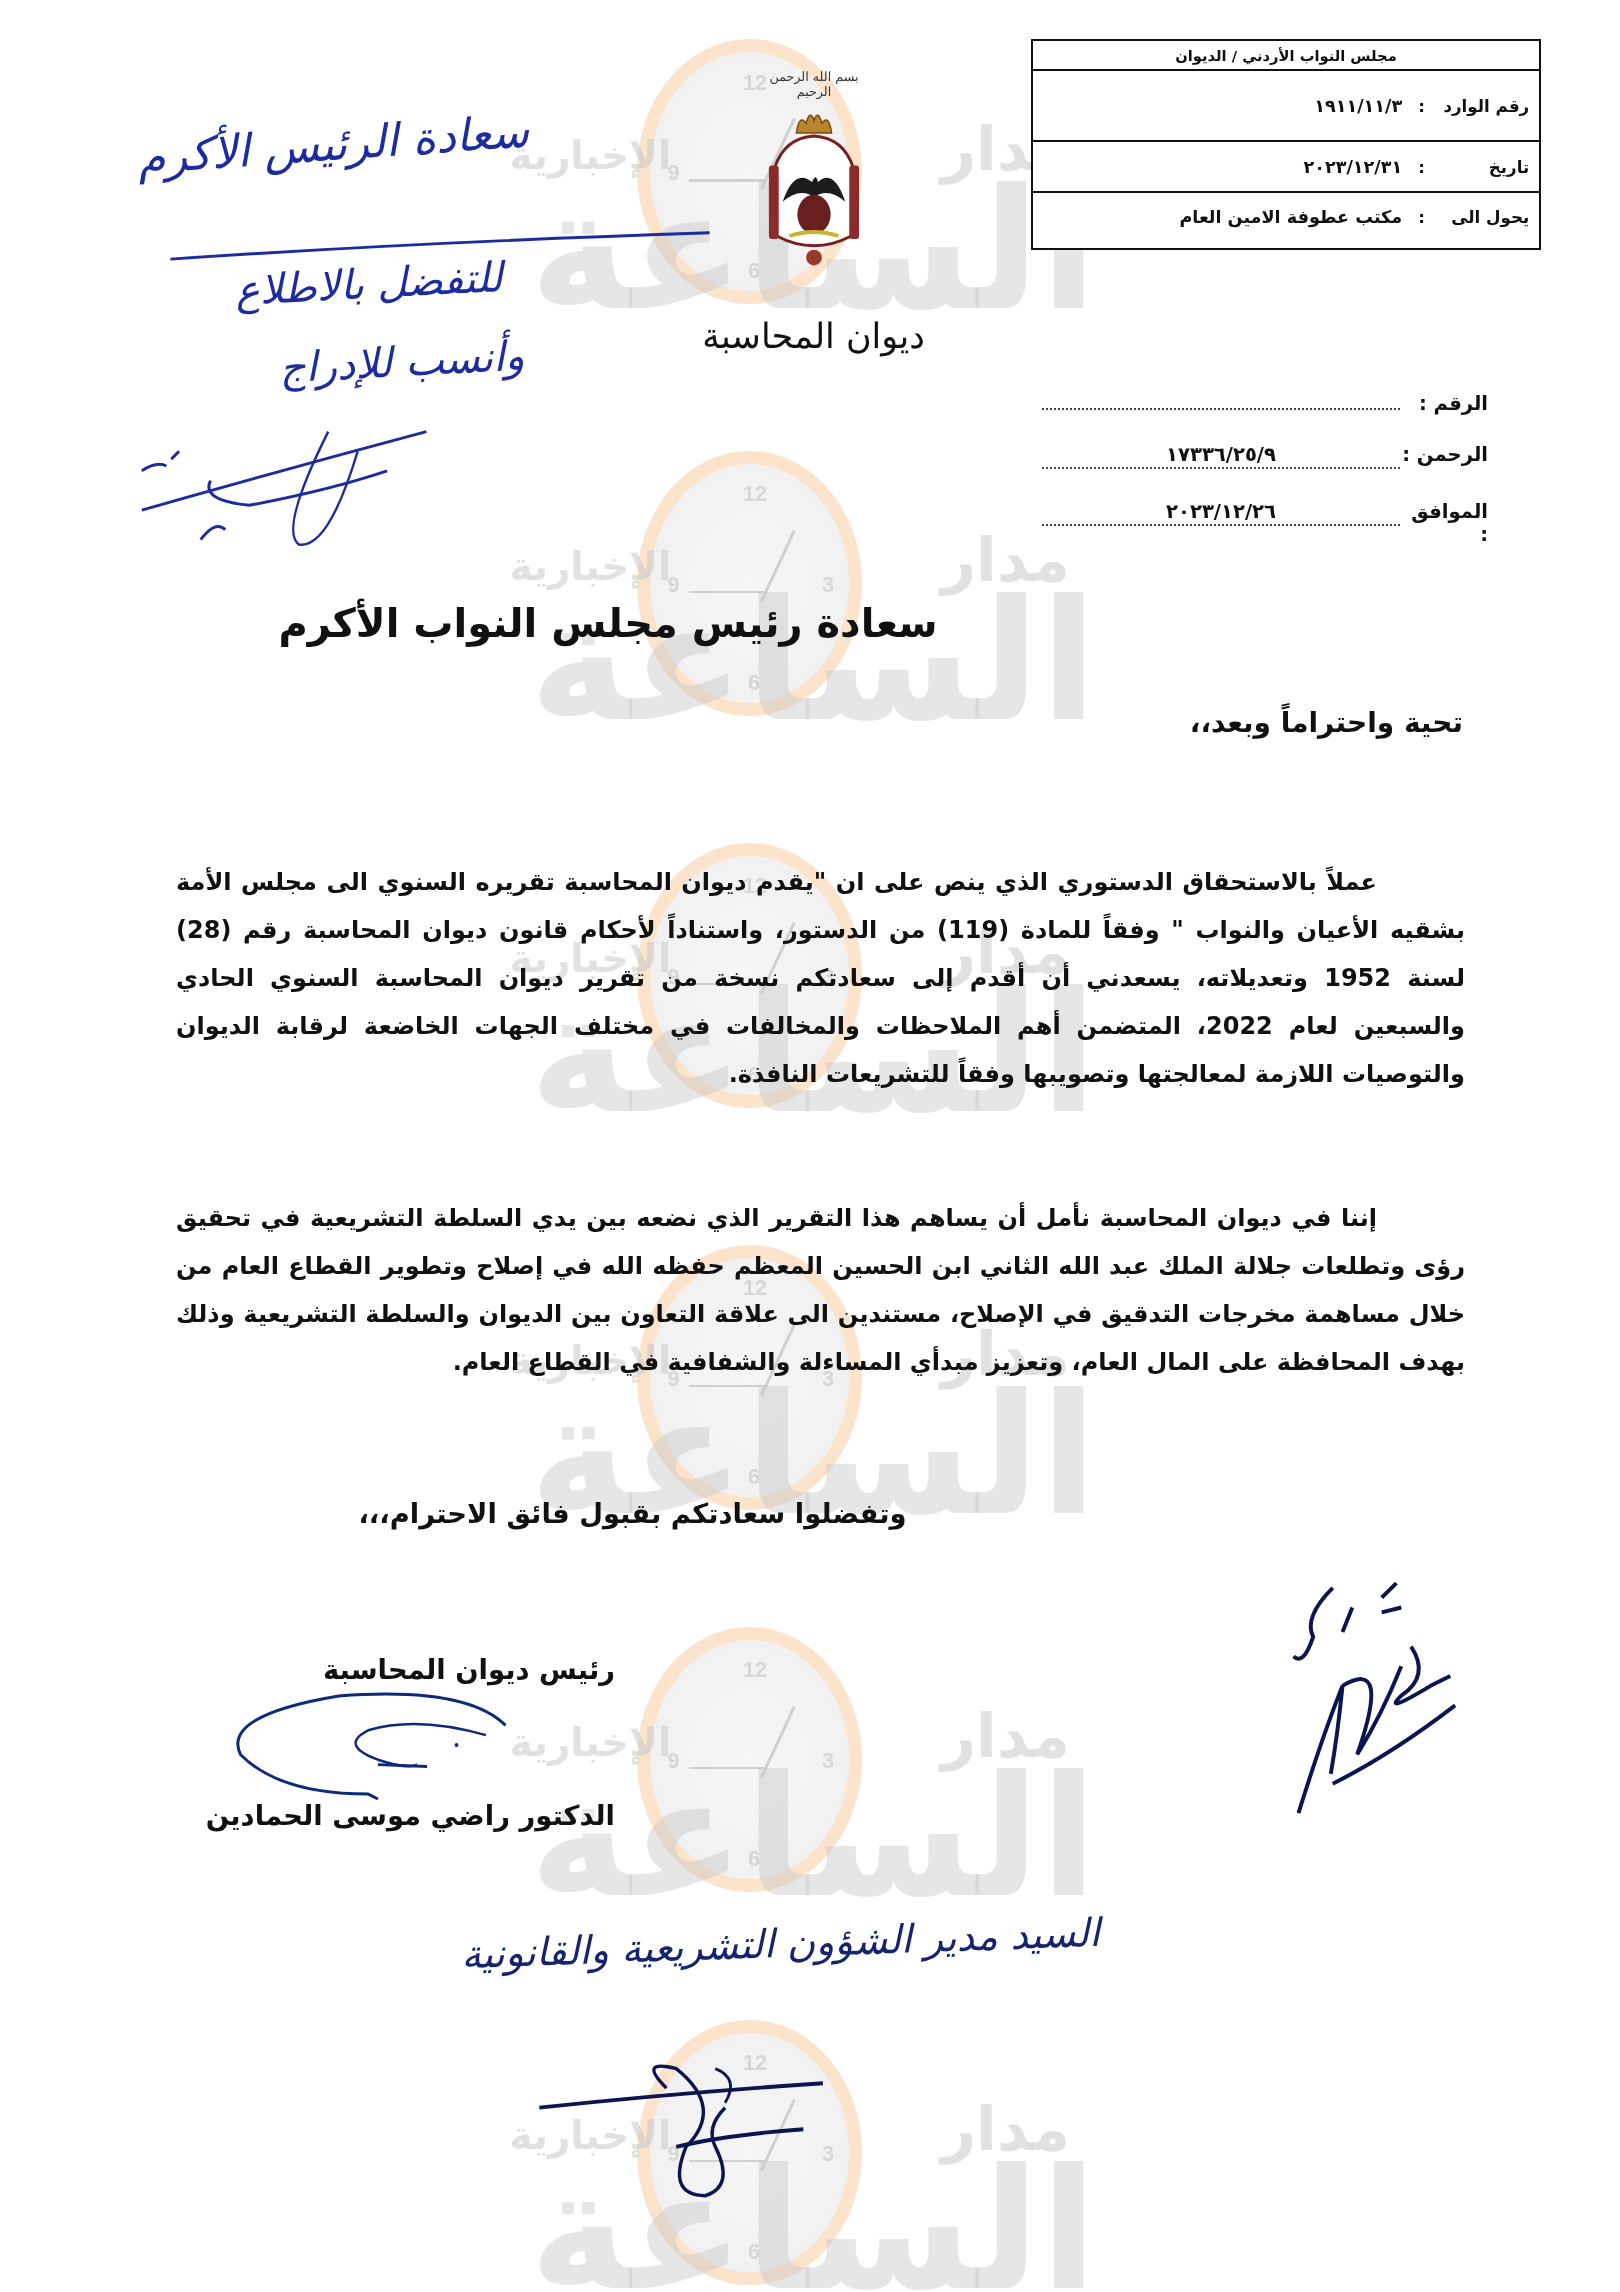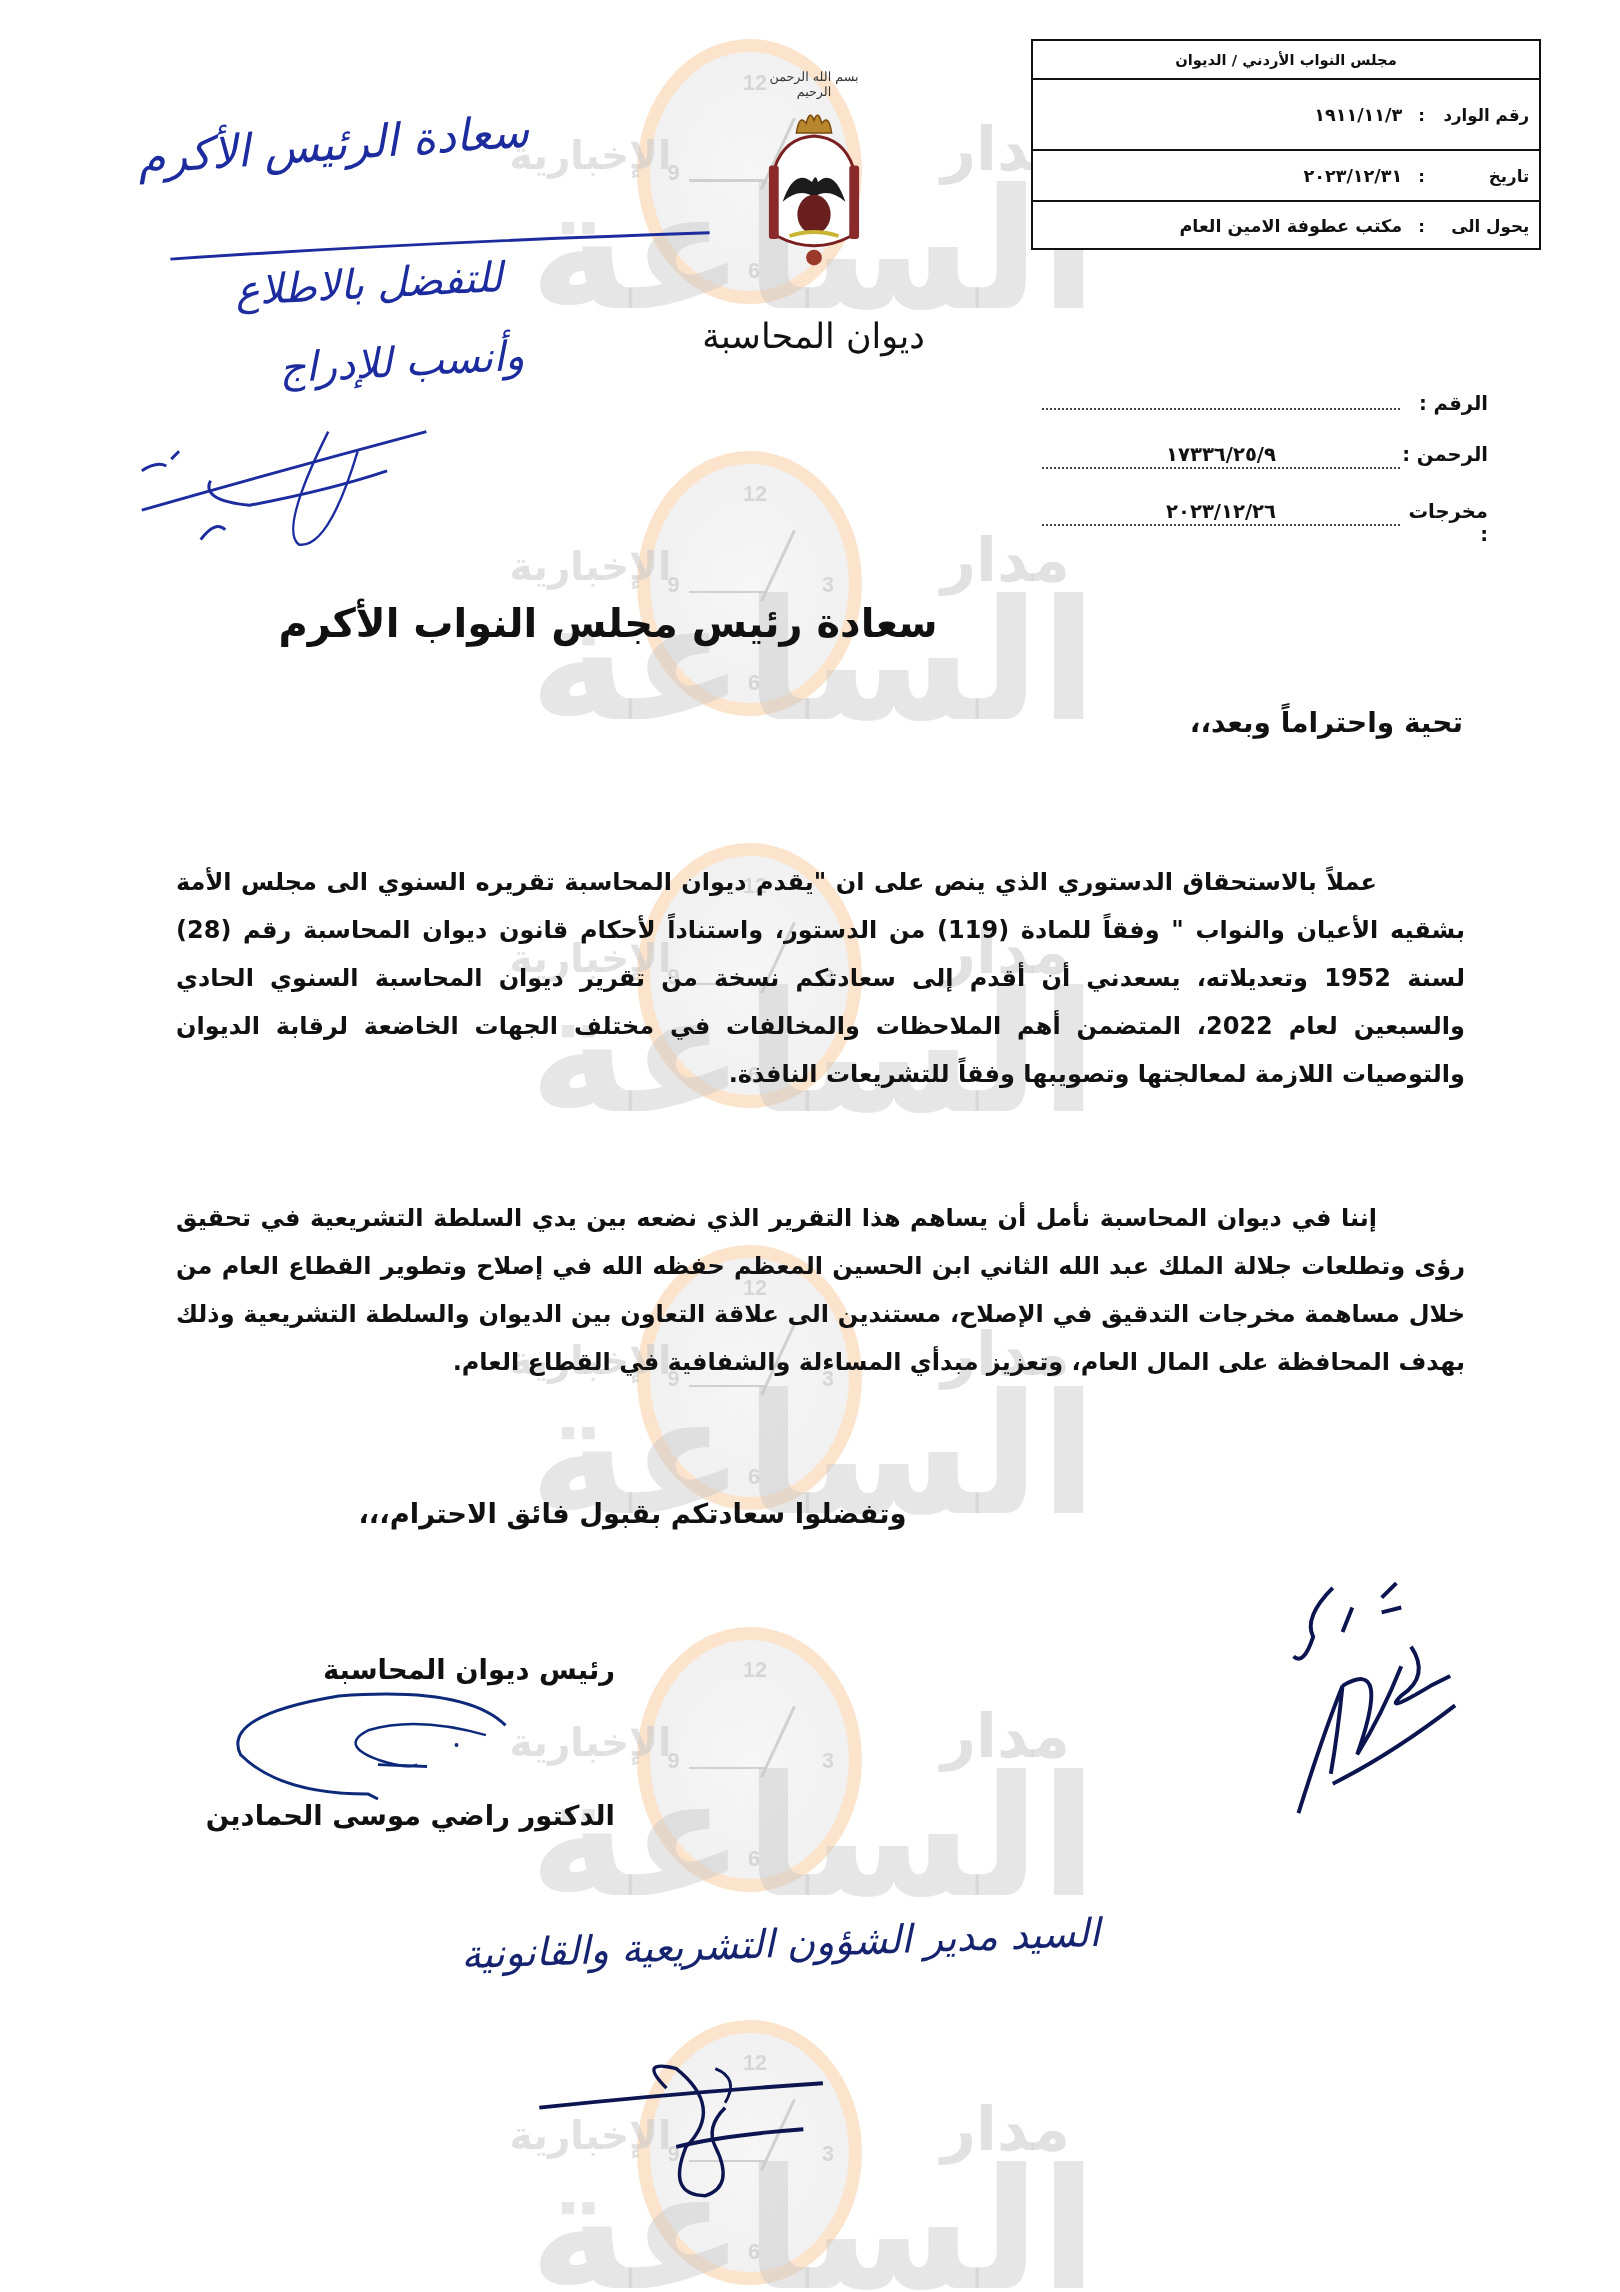--- a/index.html
+++ b/index.html
@@ -32,21 +32,21 @@
   .wm .right-small { position: absolute; left: 451px; top: 93px; font-size: 61px; font-weight: bold; color: rgba(200,200,200,0.55); direction: rtl; }
 
   
   .stamp {
     position: absolute; left: 1031px; top: 39px; width: 510px; height: 211px;
     border: 2.9px solid #111; box-sizing: border-box; background: #fff;
     direction: rtl; font-family: "DejaVu Sans", sans-serif; font-weight: bold;
   }
   .stamp .row { border-bottom: 2.9px solid #111; display: flex; align-items: center; padding: 0 9.8px; box-sizing: border-box; }
   .stamp .row:last-child { border-bottom: none; }
-  .stamp .hdr { height: 39px; justify-content: center; font-size: 14.7px; }
+  .stamp .hdr { height: 30px; justify-content: center; font-size: 14.7px; }
   .stamp .r1 { height: 71px; }
   .stamp .r2 { height: 51px; }
   .stamp .r3 { height: 48px; }
   .stamp .lbl { width: 88px; font-size: 16.7px; }
   .stamp .colon { width: 39px; text-align: center; font-size: 16.7px; }
   .stamp .val { font-size: 17.6px; }
 
   
   .crest { position: absolute; left: 755px; top: 69px; width: 118px; height: 225px; }
   .crest .basmala { position: absolute; left: 0; top: 0; width: 118px; text-align: center; font-family: "DejaVu Serif", serif; font-size: 12.7px; color: #333; direction: rtl; }
@@ -218,21 +218,21 @@
 
   <div class="ref" style="top:384px">
     <span class="lbl">الرقم :</span>
     <span class="val"></span>
   </div>
   <div class="ref" style="top:443px">
     <span class="lbl">الرحمن :</span>
     <span class="val">١٧٣٣٦/٢٥/٩</span>
   </div>
   <div class="ref" style="top:500px">
-    <span class="lbl">مخرجات :</span>
+    <span class="lbl">الموافق :</span>
     <span class="val">٢٠٢٣/١٢/٢٦</span>
   </div>
 
   <div class="text salutation-title">سعادة رئيس مجلس النواب الأكرم</div>
   <div class="text greeting">تحية واحتراماً وبعد،،</div>
   <div class="text para p1">عملاً بالاستحقاق الدستوري الذي ينص على ان "يقدم ديوان المحاسبة تقريره السنوي الى مجلس الأمة بشقيه الأعيان والنواب " وفقاً للمادة (119) من الدستور، واستناداً لأحكام قانون ديوان المحاسبة رقم (28) لسنة 1952 وتعديلاته، يسعدني أن أقدم إلى سعادتكم نسخة من تقرير ديوان المحاسبة السنوي الحادي والسبعين لعام 2022، المتضمن أهم الملاحظات والمخالفات في مختلف الجهات الخاضعة لرقابة الديوان والتوصيات اللازمة لمعالجتها وتصويبها وفقاً للتشريعات النافذة.</div>
   <div class="text para p2">إننا في ديوان المحاسبة نأمل أن يساهم هذا التقرير الذي نضعه بين يدي السلطة التشريعية في تحقيق رؤى وتطلعات جلالة الملك عبد الله الثاني ابن الحسين المعظم حفظه الله في إصلاح وتطوير القطاع العام من خلال مساهمة مخرجات التدقيق في الإصلاح، مستندين الى علاقة التعاون بين الديوان والسلطة التشريعية وذلك بهدف المحافظة على المال العام، وتعزيز مبدأي المساءلة والشفافية في القطاع العام.</div>
   <div class="text closing">وتفضلوا سعادتكم بقبول فائق الاحترام،،،</div>
 
   <div class="text sig-title">رئيس ديوان المحاسبة</div>

